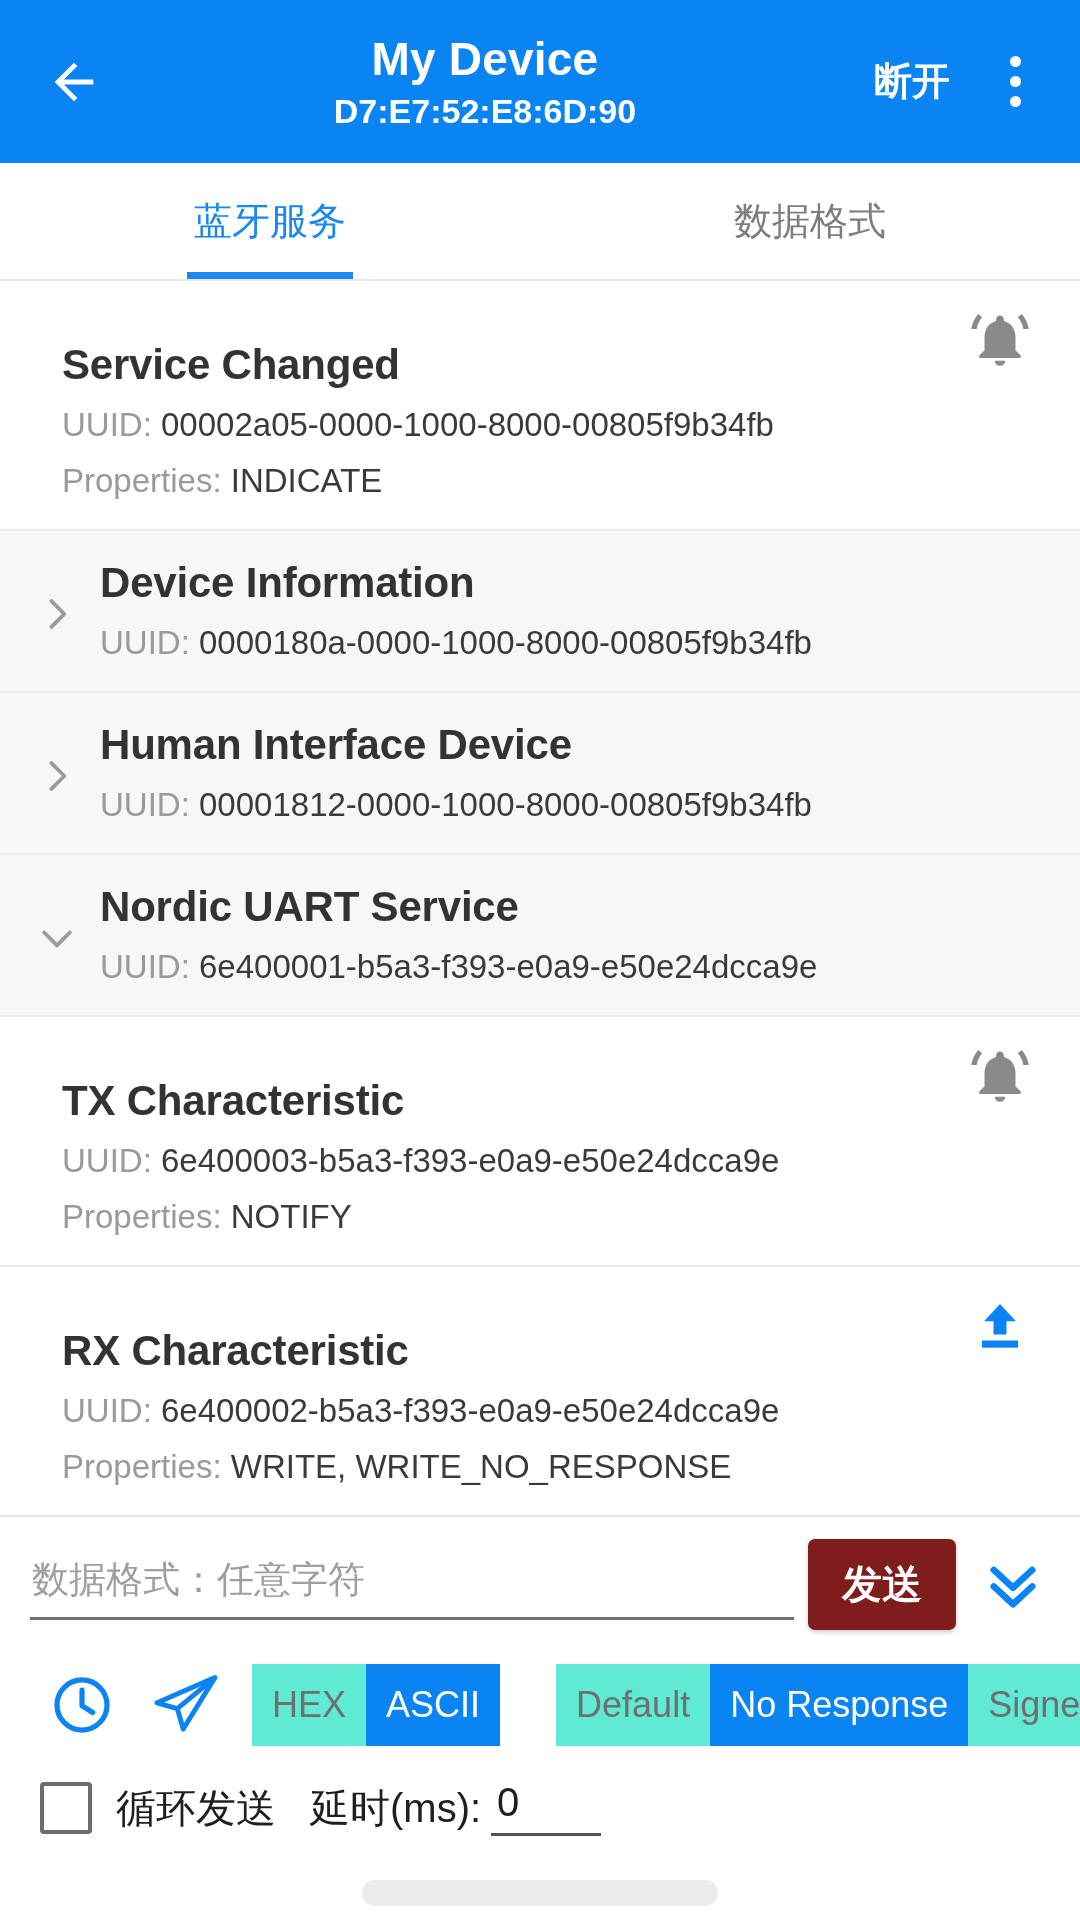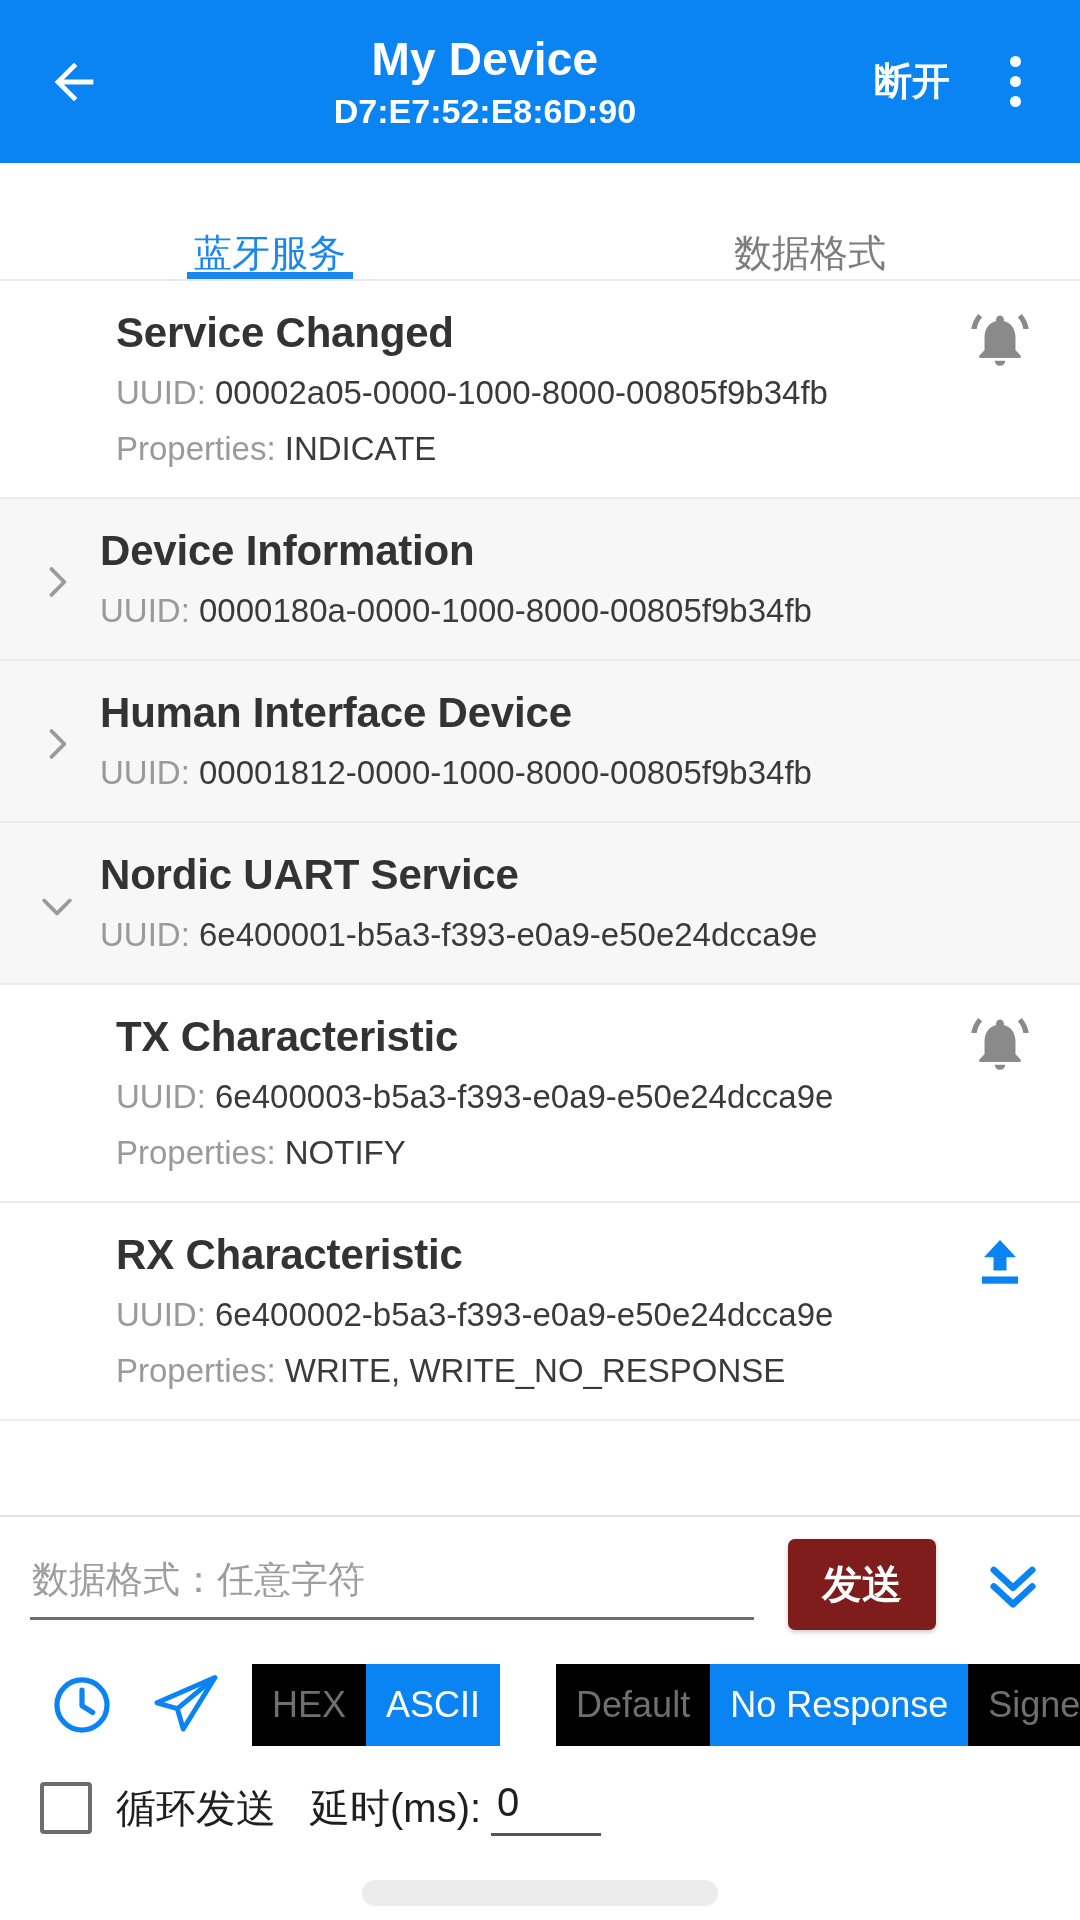--- a/index.html
+++ b/index.html
@@ -67,21 +67,21 @@
 
   
   .tabbar {
     height: 118px; flex: 0 0 118px;
     display: flex;
     background: #ffffff;
     border-bottom: 2px solid #e8e8e8;
   }
   .tab {
     flex: 1 1 50%;
-    display: flex; align-items: flex-end; justify-content: center;
+    display: flex; align-items: center; justify-content: center;
     position: relative;
     font-size: 38px;
     color: #7d7d7d;
   }
   .tab.active { color: #1a87f0; }
   .tab.active::after {
     content: "";
     position: absolute;
     left: 50%; transform: translateX(-50%);
     bottom: 0;
@@ -101,21 +101,21 @@
   .row.service { background: #f7f7f7; padding-left: 14px; }
   .row.charac  { background: #ffffff; }
 
   .chev-col {
     flex: 0 0 86px;
     display: flex; align-items: center; justify-content: center;
     align-self: stretch;
     padding-top: 6px;
   }
   .row-body { flex: 1 1 auto; min-width: 0; padding-left: 0; }
-  .row.charac .row-body { padding-left: 116px; }
+  .row.charac .row-body { padding-left: 62px; margin-top: 32px; }
   .row.service .row-body { padding-left: 0; }
 
   .row-title {
     font-size: 42px;
     font-weight: bold;
     color: #333333;
     line-height: 56px;
     letter-spacing: -0.2px;
   }
   .row-meta {
@@ -130,21 +130,21 @@
     flex: 0 0 96px;
     display: flex; align-items: flex-start; justify-content: center;
     padding-top: 4px;
   }
 
   
   .bottom { flex: 0 0 auto; background: #ffffff; border-top: 2px solid #e2e2e2; }
   .send-row {
     display: flex; align-items: center;
     padding: 22px 24px 14px 30px;
-    gap: 34px;
+    gap: 14px;
   }
   .data-input {
     flex: 1 1 auto;
     border: none;
     border-bottom: 3px solid #6e6e6e;
     background: transparent;
     font-size: 37px;
     color: #2b2b2b;
     padding: 10px 2px 16px 2px;
     font-family: inherit;
@@ -174,21 +174,21 @@
     padding: 16px 24px 12px 30px;
     gap: 0;
   }
   .icon-btn {
     width: 104px; height: 90px;
     display: flex; align-items: center; justify-content: center;
     flex: 0 0 104px;
   }
   .seg { display: flex; flex: 0 0 auto; }
   .seg-item {
-    background: #000000;
+    background: #5eead4;
     color: #6f6f6f;
     font-size: 36px;
     padding: 18px 20px;
     line-height: 46px;
     white-space: nowrap;
     border: none;
     font-family: inherit;
   }
   .seg-item.on { background: #0b84f3; color: #ffffff; }
   .seg.fmt { margin-left: 14px; }

